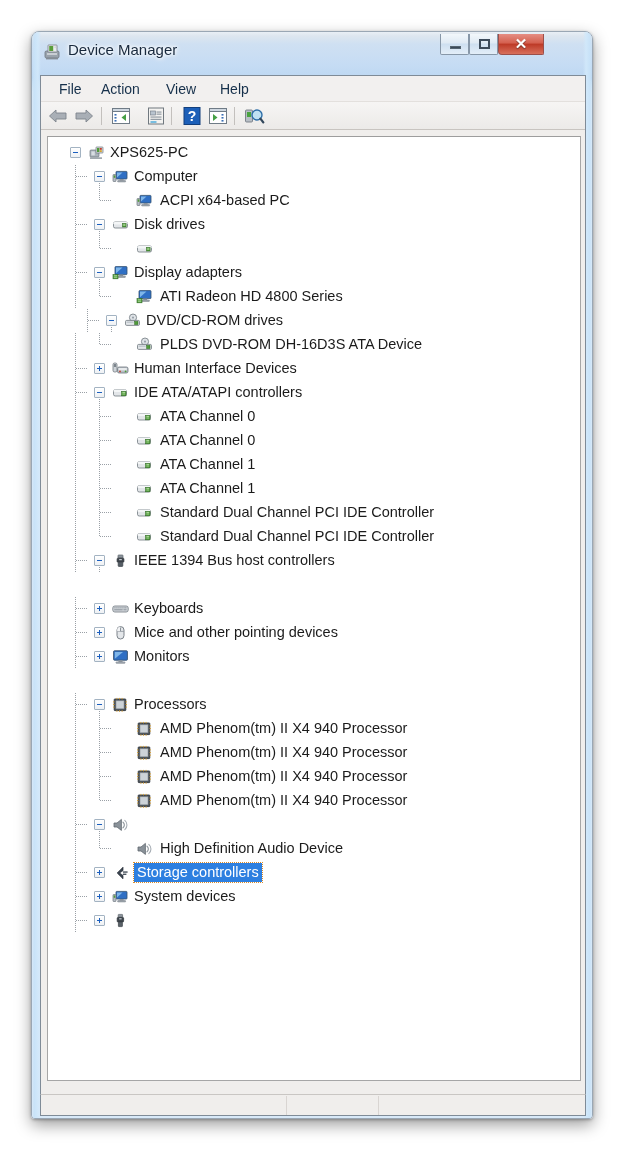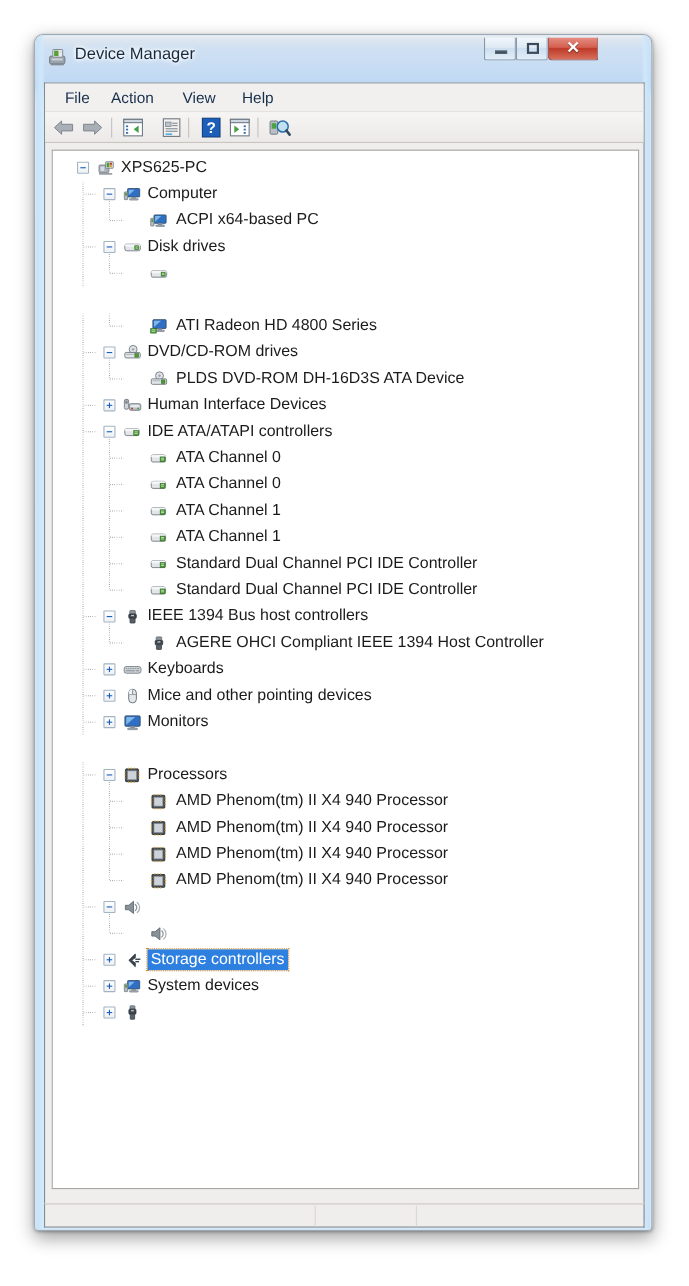--- a/index.html
+++ b/index.html
@@ -422,40 +422,62 @@
                   <svg class="icon" viewBox="0 0 17 16" width="17" height="16">
                     <rect x="1.5" y="5" width="14" height="6" rx="1.6" fill="#e3e6e9" stroke="#70787f" stroke-width=".8"></rect>
                     <rect x="1.5" y="5" width="14" height="2.4" rx="1.6" fill="#f4f6f7"></rect>
                     <rect x="10.5" y="6.4" width="3.6" height="3.6" fill="#4f9b3a" stroke="#2f6b22" stroke-width=".5"></rect>
                     <rect x="11.2" y="7.1" width="2.2" height=".7" fill="#b7e0a4"></rect>
                     <rect x="11.2" y="8.3" width="2.2" height=".7" fill="#b7e0a4"></rect>
                   </svg>
                 </span>
               </div>
             </div>
-            <div style="position:absolute;left:0;top:148px;width:100%;height:24px">
-              <div class="row" style="top:0">
-                <div class="vline" style="left:27px;top:0;width:1px;height:24px"></div>
-                <div class="hline" style="left:52px;top:11px;width:12px"></div>
-                <div class="vline" style="left:51px;top:0;width:1px;height:12px"></div>
-                <span style="position:absolute;left:88px;top:0">
+            <div style="position:absolute;left:0;top:124px;width:100%;height:24px">
+              <div class="row" style="top:0">
+                <div class="vline" style="left:27px;top:0;width:1px;height:24px"></div>
+                <div class="hline" style="left:28px;top:11px;width:12px"></div>
+                <div class="vline" style="left:51px;top:12px;width:1px;height:12px"></div>
+                <div class="exp" style="left:46px">
+                  <i></i>
+                </div>
+                <span style="position:absolute;left:64px;top:0">
                   <svg class="icon" viewBox="0 0 17 16" width="17" height="16">
                     <rect x="3" y="1.6" width="12" height="8" rx=".7" fill="#2f6fc4" stroke="#34506e" stroke-width=".8"></rect>
                     <path d="M4 2.6 L10.5 2.6 L4 8.2 Z" fill="#8dc3f0" opacity=".85"></path>
                     <rect x="7.2" y="9.6" width="4" height="1.5" fill="#8b949d"></rect>
                     <rect x="5" y="11.1" width="8.4" height="1.3" rx=".4" fill="#aab2ba" stroke="#767e86" stroke-width=".6"></rect>
                     <rect x="1" y="9.6" width="5" height="4.2" fill="#4f9b3a" stroke="#2f6b22" stroke-width=".6"></rect>
                     <rect x="1.8" y="10.4" width="3.4" height=".8" fill="#bfe5ae"></rect>
                     <rect x="1.8" y="11.8" width="3.4" height=".8" fill="#bfe5ae"></rect>
                   </svg>
                 </span>
+                <div class="label" style="left:86px">Display adapters</div>
+              </div>
+            </div>
+            <div style="position:absolute;left:0;top:148px;width:100%;height:24px">
+              <div class="row" style="top:0">
+                <div class="vline" style="left:27px;top:0;width:1px;height:24px"></div>
+                <div class="hline" style="left:52px;top:11px;width:12px"></div>
+                <div class="vline" style="left:51px;top:0;width:1px;height:12px"></div>
+                <span style="position:absolute;left:88px;top:0">
+                  <svg class="icon" viewBox="0 0 17 16" width="17" height="16">
+                    <rect x="3" y="1.6" width="12" height="8" rx=".7" fill="#2f6fc4" stroke="#34506e" stroke-width=".8"></rect>
+                    <path d="M4 2.6 L10.5 2.6 L4 8.2 Z" fill="#8dc3f0" opacity=".85"></path>
+                    <rect x="7.2" y="9.6" width="4" height="1.5" fill="#8b949d"></rect>
+                    <rect x="5" y="11.1" width="8.4" height="1.3" rx=".4" fill="#aab2ba" stroke="#767e86" stroke-width=".6"></rect>
+                    <rect x="1" y="9.6" width="5" height="4.2" fill="#4f9b3a" stroke="#2f6b22" stroke-width=".6"></rect>
+                    <rect x="1.8" y="10.4" width="3.4" height=".8" fill="#bfe5ae"></rect>
+                    <rect x="1.8" y="11.8" width="3.4" height=".8" fill="#bfe5ae"></rect>
+                  </svg>
+                </span>
                 <div class="label" style="left:112px">ATI Radeon HD 4800 Series</div>
               </div>
             </div>
-            <div style="position:absolute;left:0;top:172px;width:100%;height:24px">
+            <div style="position:absolute;left:12px;top:172px;width:100%;height:24px">
               <div class="row" style="top:0">
                 <div class="vline" style="left:27px;top:0;width:1px;height:24px"></div>
                 <div class="hline" style="left:28px;top:11px;width:12px"></div>
                 <div class="vline" style="left:51px;top:12px;width:1px;height:12px"></div>
                 <div class="exp" style="left:46px">
                   <i></i>
                 </div>
                 <span style="position:absolute;left:64px;top:0">
                   <svg class="icon" viewBox="0 0 17 16" width="17" height="16">
                     <circle cx="9" cy="4.6" r="3.6" fill="#dfe3e7" stroke="#70787f" stroke-width=".8"></circle>
@@ -638,36 +660,20 @@
                 </div>
                 <span style="position:absolute;left:64px;top:0">
                   <svg class="icon" viewBox="0 0 17 16" width="17" height="16">
                     <rect x="6" y="2" width="5" height="3.2" rx=".6" fill="#8d959d" stroke="#5c646b" stroke-width=".7"></rect>
                     <rect x="5.1" y="5.2" width="6.8" height="4" rx=".8" fill="#3f464d" stroke="#2b3136" stroke-width=".7"></rect>
                     <rect x="6.2" y="9.2" width="4.6" height="4.2" rx=".6" fill="#565e66" stroke="#383f45" stroke-width=".7"></rect>
                     <rect x="7.2" y="6" width="2.6" height="1.2" fill="#c3c9cf"></rect>
                   </svg>
                 </span>
                 <div class="label" style="left:86px">IEEE 1394 Bus host controllers</div>
-              </div>
-            </div>
-            <div style="position:absolute;left:0;top:436px;width:100%;height:24px">
-              <div class="row" style="top:0">
-                <div class="vline" style="left:27px;top:0;width:1px;height:24px"></div>
-                <div class="hline" style="left:52px;top:11px;width:12px"></div>
-                <div class="vline" style="left:51px;top:0;width:1px;height:12px"></div>
-                <span style="position:absolute;left:88px;top:0">
-                  <svg class="icon" viewBox="0 0 17 16" width="17" height="16">
-                    <rect x="6" y="2" width="5" height="3.2" rx=".6" fill="#8d959d" stroke="#5c646b" stroke-width=".7"></rect>
-                    <rect x="5.1" y="5.2" width="6.8" height="4" rx=".8" fill="#3f464d" stroke="#2b3136" stroke-width=".7"></rect>
-                    <rect x="6.2" y="9.2" width="4.6" height="4.2" rx=".6" fill="#565e66" stroke="#383f45" stroke-width=".7"></rect>
-                    <rect x="7.2" y="6" width="2.6" height="1.2" fill="#c3c9cf"></rect>
-                  </svg>
-                </span>
-                <div class="label" style="left:112px">AGERE OHCI Compliant IEEE 1394 Host Controller</div>
               </div>
             </div>
             <div style="position:absolute;left:0;top:484px;width:100%;height:24px">
               <div class="row" style="top:0">
                 <div class="vline" style="left:27px;top:0;width:1px;height:24px"></div>
                 <div class="hline" style="left:28px;top:11px;width:12px"></div>
                 <div class="exp plus" style="left:46px">
                   <i></i>
                   <i class="v"></i>
                 </div>
@@ -890,20 +896,21 @@
                 <div class="vline" style="left:27px;top:0;width:1px;height:24px"></div>
                 <div class="hline" style="left:52px;top:11px;width:12px"></div>
                 <div class="vline" style="left:51px;top:0;width:1px;height:12px"></div>
                 <span style="position:absolute;left:88px;top:0">
                   <svg class="icon" viewBox="0 0 17 16" width="17" height="16">
                     <path d="M2 6 L5 6 L9.4 2.4 L9.4 13.4 L5 10 L2 10 Z" fill="#8a9299" stroke="#5f676e" stroke-width=".8" stroke-linejoin="round"></path>
                     <path d="M11 5.2 A3.6 3.6 0 0 1 11 10.8" stroke="#8a9299" stroke-width="1.1" fill="none" stroke-linecap="round"></path>
                     <path d="M12.8 3.4 A6 6 0 0 1 12.8 12.6" stroke="#a7aeb5" stroke-width="1.1" fill="none" stroke-linecap="round"></path>
                   </svg>
                 </span>
+                <div class="label" style="left:112px">High Definition Audio Device</div>
               </div>
             </div>
             <div style="position:absolute;left:0;top:724px;width:100%;height:24px">
               <div class="row sel" style="top:0">
                 <div class="vline" style="left:27px;top:0;width:1px;height:24px"></div>
                 <div class="hline" style="left:28px;top:11px;width:12px"></div>
                 <div class="exp plus" style="left:46px">
                   <i></i>
                   <i class="v"></i>
                 </div>

